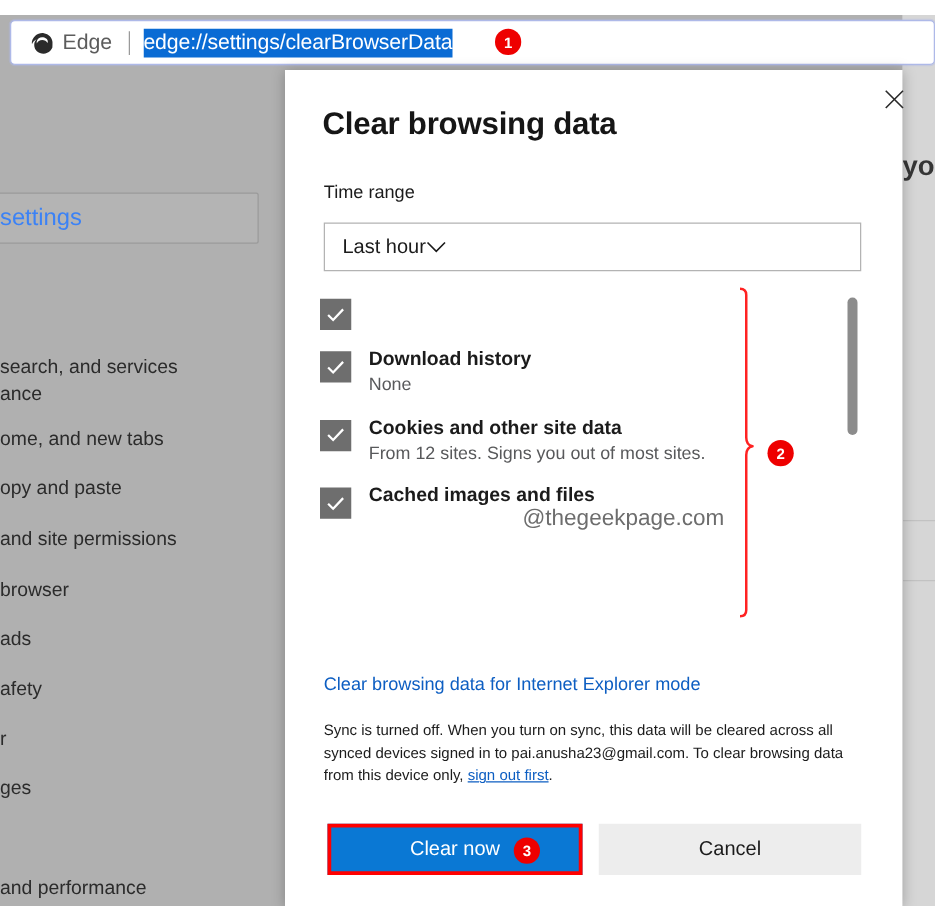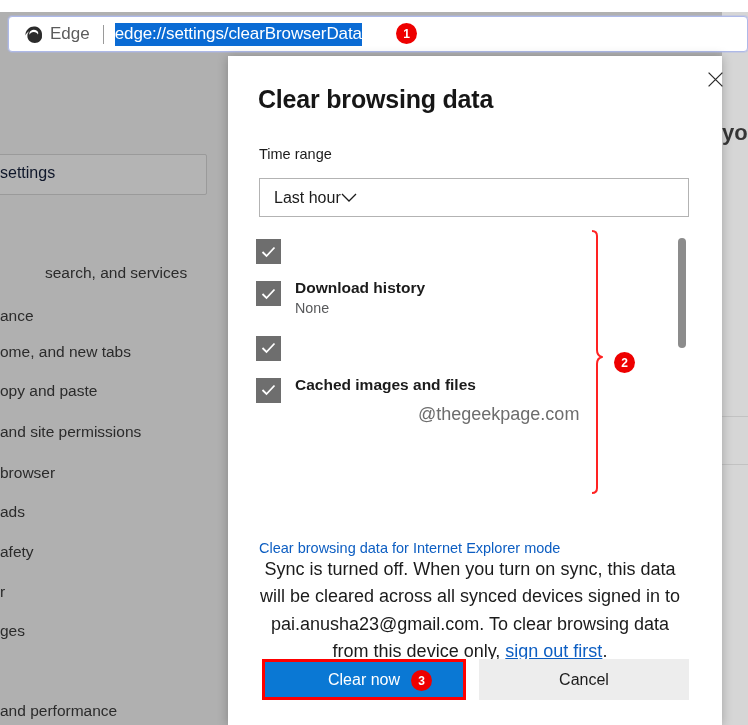--- a/index.html
+++ b/index.html
@@ -34,22 +34,22 @@
     left: -60px; top: 154px;
     width: 267px; height: 41px;
     background: #b4b4b4;
     border: 1px solid #9a9a9a;
     border-radius: 2px;
     box-sizing: border-box;
   }
   #bg-search-text {
     position: absolute;
     left: 0px; top: 164px;
-    font-size: 16px;
-    color: #0f172a;
+    font-size: 19px;
+    color: #3b82f6;
     white-space: nowrap;
   }
   .bg-nav-item {
     position: absolute;
     left: 0px;
     font-size: 15.5px;
     color: #2b2b2b;
     white-space: nowrap;
   }
 
@@ -259,26 +259,25 @@
   #ie-link {
     position: absolute;
     left: 259px; top: 540px;
     font-size: 14.5px;
     color: #0d5ec2;
     cursor: pointer;
   }
 
   #sync-note {
     position: absolute;
-    left: 259px; top: 556px;
+    left: 259px; top: 575px;
     width: 422px;
-    font-size: 18px;
+    font-size: 12px;
     color: #1b1b1b;
     line-height: 1.52;
-    text-align: center;
   }
   #sync-link {
     color: #0d5ec2;
     text-decoration: underline;
     cursor: pointer;
   }
 
   #btn-clear {
     position: absolute;
     left: 262px; top: 659px;
@@ -327,21 +326,21 @@
 </head>
 <body>
 
 <div id="bg-page"></div>
 <div id="bg-left-white"></div>
 
 <div id="bg-search-box"></div>
 <div id="bg-search-text">settings</div>
 
 <div id="bg-nav">
-    <div class="bg-nav-item" style="top: 264px; margin-left: 45px;">search, and services</div>
+    <div class="bg-nav-item" style="top: 285px;">search, and services</div>
     <div class="bg-nav-item" style="top: 307px;">ance</div>
     <div class="bg-nav-item" style="top: 343px;">ome, and new tabs</div>
     <div class="bg-nav-item" style="top: 382px;">opy and paste</div>
     <div class="bg-nav-item" style="top: 423px;">and site permissions</div>
     <div class="bg-nav-item" style="top: 464px;">browser</div>
     <div class="bg-nav-item" style="top: 503px;">ads</div>
     <div class="bg-nav-item" style="top: 543px;">afety</div>
     <div class="bg-nav-item" style="top: 583px;">r</div>
     <div class="bg-nav-item" style="top: 622px;">ges</div>
     <div class="bg-nav-item" style="top: 702px;">and performance</div>
@@ -412,20 +411,24 @@
       <div class="cb-text">
         <div class="cb-title">Download history</div>
         <div class="cb-sub">None</div>
       </div>
     </div>
     <div class="check-row">
       <div class="cb">
         <svg width="15" height="12" viewBox="0 0 15 12">
           <path d="M1.5 6 L5.5 10 L13.5 1.5" stroke="#ffffff" stroke-width="1.8" fill="none"></path>
         </svg>
+      </div>
+      <div class="cb-text">
+        <div class="cb-title">Cookies and other site data</div>
+        <div class="cb-sub">From 12 sites. Signs you out of most sites.</div>
       </div>
     </div>
     <div class="check-row">
       <div class="cb">
         <svg width="15" height="12" viewBox="0 0 15 12">
           <path d="M1.5 6 L5.5 10 L13.5 1.5" stroke="#ffffff" stroke-width="1.8" fill="none"></path>
         </svg>
       </div>
       <div class="cb-text">
         <div class="cb-title">Cached images and files</div>

